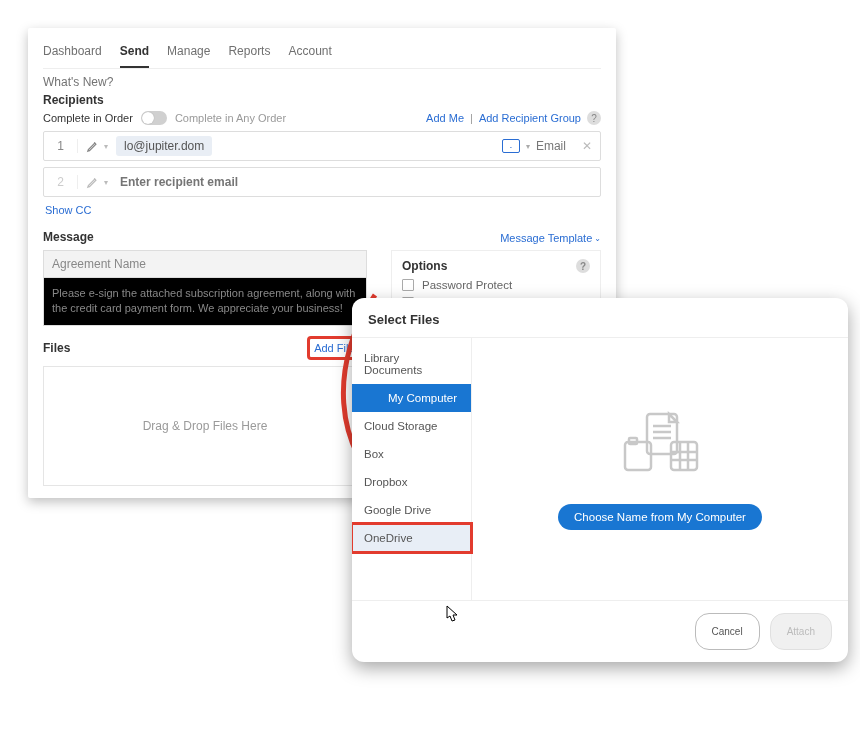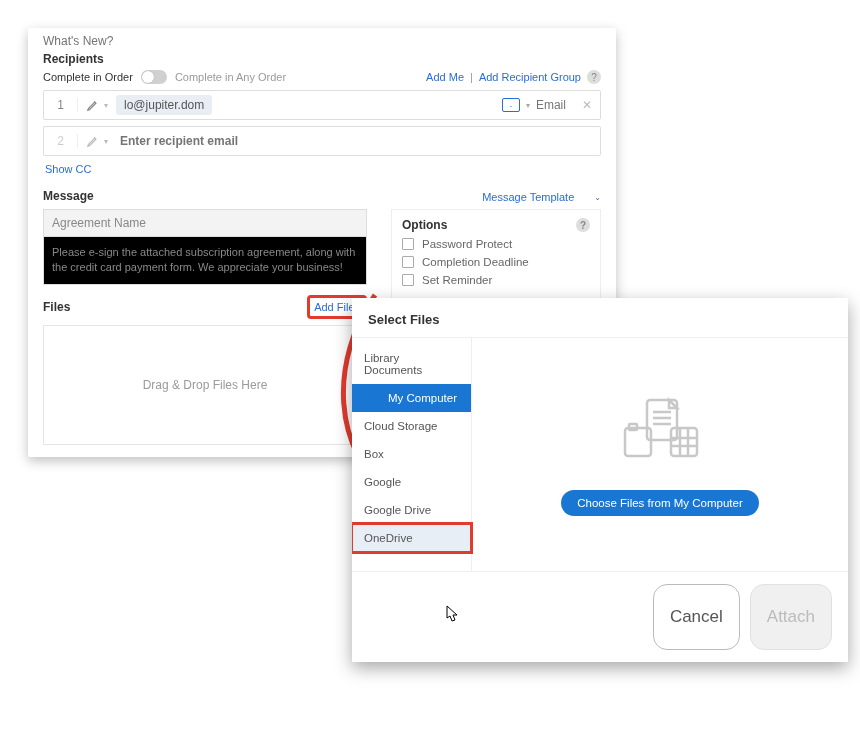--- a/index.html
+++ b/index.html
@@ -45,21 +45,21 @@
   .recip-row input { border:none; outline:none; flex:1; font-size:12px; padding:4px 6px; color:#555; background:transparent;font-weight:bold;}
   .recip-row .pill { background:#e9eef5; border-radius:3px; padding:3px 8px; color:#555; margin-left:2px; }
   .recip-row .via { display:flex; align-items:center; gap:6px; padding-right:8px; color:#777; }
   .recip-row .via .chev2 { font-size:8px; color:#aaa; }
   .recip-row .close { color:#bbb; padding:0 8px; cursor:pointer; }
   .recip-row.placeholder .num { color:#ccc; }
   .envelope { width:18px; height:14px; border:1.5px solid #2a6dd3; border-radius:2px; position:relative;}
   .envelope::after { content:""; position:absolute; left:1px; right:1px; top:1px; height:6px; border-bottom:1.5px solid #2a6dd3; clip-path: polygon(0 0,100% 0,50% 100%); background:transparent;}
   .showcc { color:#2a6dd3; font-size:11px; margin: 0 0 8px 2px; display:inline-block; cursor:pointer;}
   .msg-header { display:flex; justify-content:space-between; align-items:flex-end; margin-top:6px; }
-  .msg-template { color:#2a6dd3; font-size:11px; cursor:pointer; display:flex; align-items:center; gap:20px;}
+  .msg-template { color:#2a6dd3; font-size:11px; cursor:pointer; display:flex; align-items:center; gap:2px;}
   .msg-template .chev2 { font-size:8px; color:#2a6dd3;}
   .two-col { display:flex; gap:24px; margin-top:6px; align-items:stretch;}
   .col-left { flex:1; min-width:0;}
   .col-right { width:210px; }
   .agreement-name { border:1px solid #ddd; background:#f3f3f3; color:#888; padding:6px 8px; }
   .agreement-body { border:1px solid #ddd; border-top:none; background:#000000; color:#888; padding:8px; font-size:11px; line-height:1.4; min-height:48px;}
   .options-box { border:1px solid #eee; padding:8px 10px 10px 10px;}
   .options-head { display:flex; justify-content:space-between; align-items:center; font-weight:600; margin-bottom:6px;}
   .opt { display:flex; align-items:center; gap:8px; color:#666; margin:6px 0; font-size:11.5px;}
   .checkbox { width:12px; height:12px; border:1px solid #aaa; border-radius:1px; }
@@ -67,45 +67,52 @@
   .addfiles-wrap { border:3px solid #e23b2e; border-radius:4px; padding:2px 4px; display:inline-block;}
   .addfiles { color:#2a6dd3; font-size:11px; cursor:pointer;}
   .dropzone { border:1px solid #e5e5e5; height:120px; display:flex; align-items:center; justify-content:center; color:#9a9a9a; margin-top:6px;}
   
   .modal {
     position:absolute;
     left:352px; top:298px;
     width:496px; height:364px;
     background:#fff;
     box-shadow:0 6px 18px rgba(0,0,0,0.35);
-    border-radius:1px;
+    border-radius:12px;
     display:flex; flex-direction:column;
     overflow:hidden;
   }
   .modal-title { font-weight:700; font-size:13px; padding:14px 16px 10px 16px; border-bottom:1px solid #eee;}
   .modal-body { flex:1; display:flex; }
   .src-list { width:120px; border-right:1px solid #eee; padding:6px 0; }
   .src-item { padding:8px 12px; font-size:11.5px; color:#555; cursor:pointer; }
   .src-item.active { background:#1976d2; color:#fff;padding-left:36px; }
   .src-item.hl { outline:3px solid #e23b2e; outline-offset:-1px; background:#e8eef6; }
   .src-main { flex:1; display:flex; flex-direction:column; align-items:center; justify-content:center; gap:24px;}
   .choose-btn { background:#1976d2; color:#fff; border:none; border-radius:14px; padding:7px 16px; font-size:11.5px; cursor:pointer;}
   .modal-footer { display:flex; justify-content:flex-end; gap:10px; padding:12px 16px; border-top:1px solid #eee;}
-  .btn { border-radius:14px; padding:22px 16px; font-size:17px; cursor:pointer;}
+  .btn { border-radius:14px; padding:12px 16px; font-size:10px; cursor:pointer;}
   .btn.cancel { background:#fff; border:1px solid #bbb; color:#555;}
   .btn.attach { background:#f0f0f0; border:1px solid #e0e0e0; color:#bbb; cursor:default;}
   .files-illustration svg { display:block; }
   
   .arrow { position:absolute; left:340px; top:290px; width:120px; height:225px; pointer-events:none; }
   .cursor { position:absolute; left:443px; top:604px; pointer-events:none;}
 </style>
 </head>
 <body>
 
 <div class="main-panel">
+  <div class="tabs">
+    <div class="tab">Dashboard</div>
+    <div class="tab active">Send</div>
+    <div class="tab">Manage</div>
+    <div class="tab">Reports</div>
+    <div class="tab">Account</div>
+  </div>
 
   <div class="whatsnew">What's New?</div>
 
   <div class="section-label">Recipients</div>
 
   <div class="order-row">
     <div class="order-left">
       <span>Complete in Order</span>
       <span class="toggle"></span>
       <span class="muted">Complete in Any Order</span>
@@ -206,42 +213,42 @@
 </svg>
 
 <div class="modal">
   <div class="modal-title">Select Files</div>
   <div class="modal-body">
     <div class="src-list">
       <div class="src-item">Library Documents</div>
       <div class="src-item active">My Computer</div>
       <div class="src-item">Cloud Storage</div>
       <div class="src-item">Box</div>
-      <div class="src-item">Google</div>
+      <div class="src-item">Dropbox</div>
       <div class="src-item">Google Drive</div>
       <div class="src-item hl">OneDrive</div>
     </div>
     <div class="src-main">
       <div class="files-illustration">
         <svg width="90" height="72" viewBox="0 0 90 72" fill="none" stroke="#c8c8c8" stroke-width="2.5">
           <rect x="32" y="6" width="30" height="40" rx="3"></rect>
           <path d="M54 6 l8 8 h-8 z" fill="#fff"></path>
           <line x1="38" y1="18" x2="56" y2="18"></line>
             <line x1="38" y1="24" x2="56" y2="24"></line>
             <line x1="38" y1="30" x2="56" y2="30"></line>
           <rect x="10" y="34" width="26" height="28" rx="3"></rect>
           <rect x="14" y="30" width="8" height="6" rx="1"></rect>
           <rect x="56" y="34" width="26" height="28" rx="3"></rect>
           <line x1="56" y1="44" x2="82" y2="44"></line>
             <line x1="56" y1="52" x2="82" y2="52"></line>
           <line x1="65" y1="34" x2="65" y2="62"></line>
             <line x1="73" y1="34" x2="73" y2="62"></line>
         </svg>
       </div>
-      <button class="choose-btn">Choose Files from My Computer</button>
+      <button class="choose-btn">Choose Name from My Computer</button>
     </div>
   </div>
   <div class="modal-footer">
     <button class="btn cancel">Cancel</button>
     <button class="btn attach">Attach</button>
   </div>
 </div>
 
 <svg class="cursor" width="18" height="22">
   <path d="M4 2 L4 14 L7 12 L9 17 L12 16 L10 11 L14 11 Z" fill="#fff" stroke="#000" stroke-width="1"></path>

